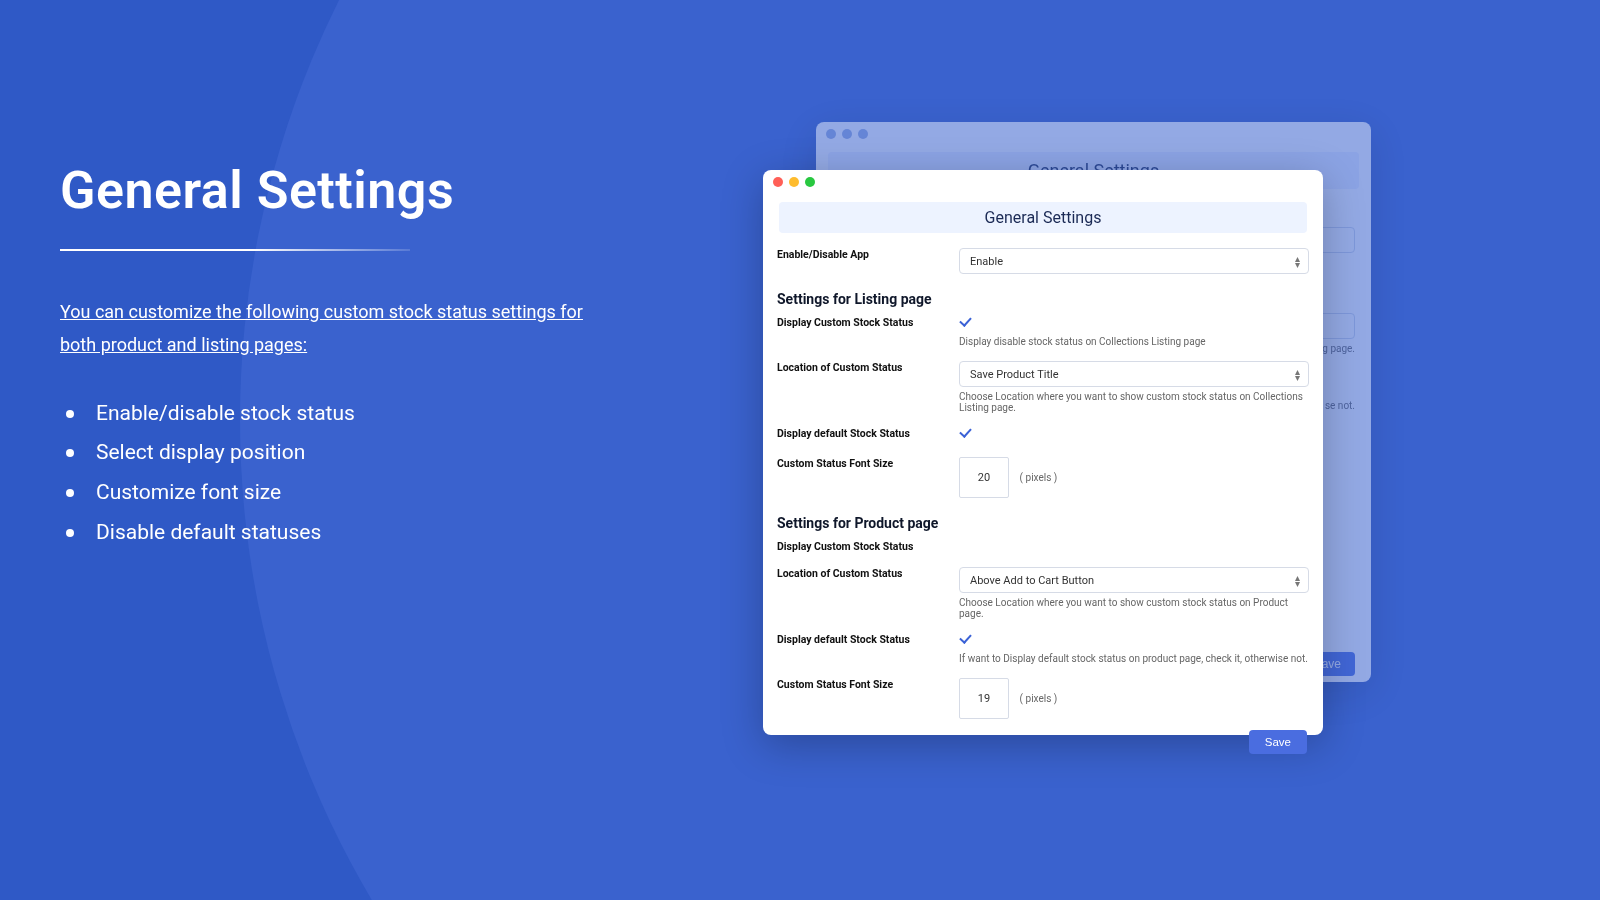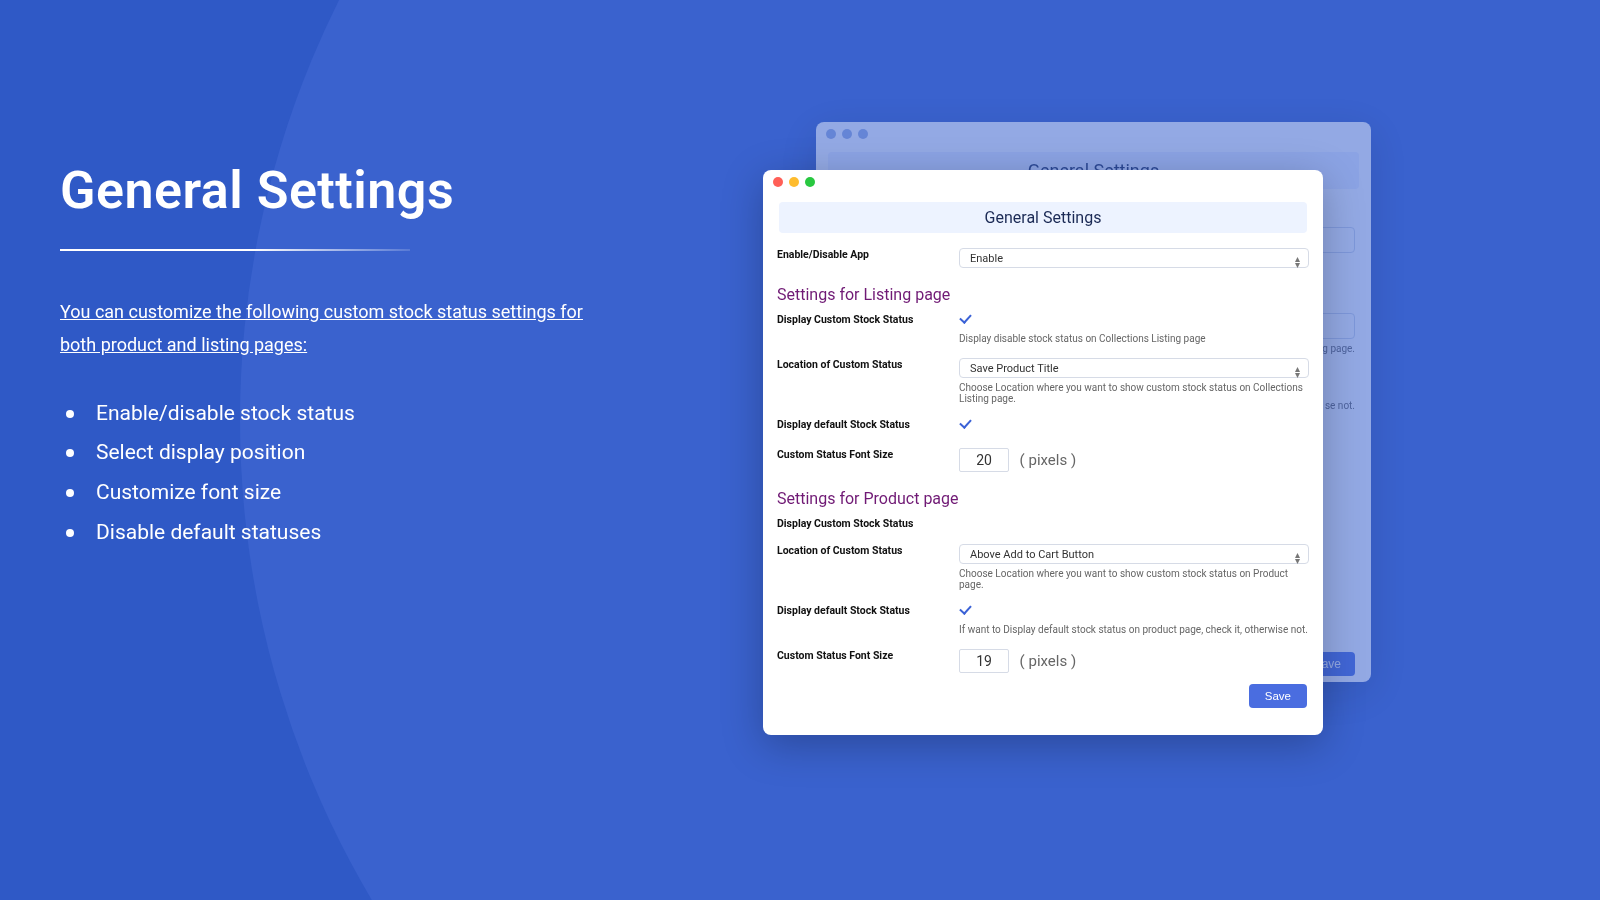--- a/index.html
+++ b/index.html
@@ -112,26 +112,26 @@
     width: 560px; height: 565px;
     font-size: 11px;
     color: #222;
   }
   .front-body { padding: 2px 14px 10px; }
   .front-body .panel { margin: 6px 2px 8px; font-size: 16px; padding: 6px 0; }
   .row { display: flex; padding: 7px 0; }
   .row .lbl { flex: 0 0 182px; font-weight: 700; font-size: 10.5px; color: #111; }
   .row .ctl { flex: 1; font-size: 10.5px; color: #555; }
   .section-h {
-    font-size: 16px; font-weight: 400; color: #701a75;
+    font-size: 14px; font-weight: 700; color: #0f172a;
     padding: 10px 0 2px;
   }
   .select {
     position: relative;
-    height: 20px; width: 100%;
+    height: 26px; width: 100%;
     border: 1px solid #d6dbe6; border-radius: 4px;
     background: #fff;
     display: flex; align-items: center;
     padding: 0 22px 0 10px;
     font-size: 11px; color: #333;
   }
   .select .caret {
     position: absolute; right: 8px; top: 7px;
     font-size: 10px; color: #777; line-height: 6px;
   }
@@ -139,27 +139,27 @@
   .chk {
     width: 13px; height: 13px; display: inline-block;
     position: relative; border-radius: 2px;
   }
   .chk::after {
     content:""; position:absolute; left:3px; top:-1px;
     width:5px; height:9px; border:solid #3b62d6; border-width:0 2px 2px 0;
     transform:rotate(42deg);
   }
   .numbox {
-    width: 50px; height: 24px;
+    width: 50px; height: 41px;
     border: 1px solid #d6dbe6; border-radius: 2px;
-    text-align: center; font-size: 14px; color:#333;
+    text-align: center; font-size: 11px; color:#333;
     display: inline-flex; align-items:center; justify-content:center;
     background:#fff;
   }
-  .units { font-size: 15px; color:#666; margin-left: 8px; }
+  .units { font-size: 10px; color:#666; margin-left: 8px; }
   .save-btn {
     background: #4a6de0; color: #fff;
     border: none; border-radius: 4px;
     padding: 6px 16px; font-size: 11.5px;
     cursor: pointer;
   }
   .front-footer { display:flex; justify-content:flex-end; padding: 4px 2px 0; }
 </style>
 </head>
 <body>

